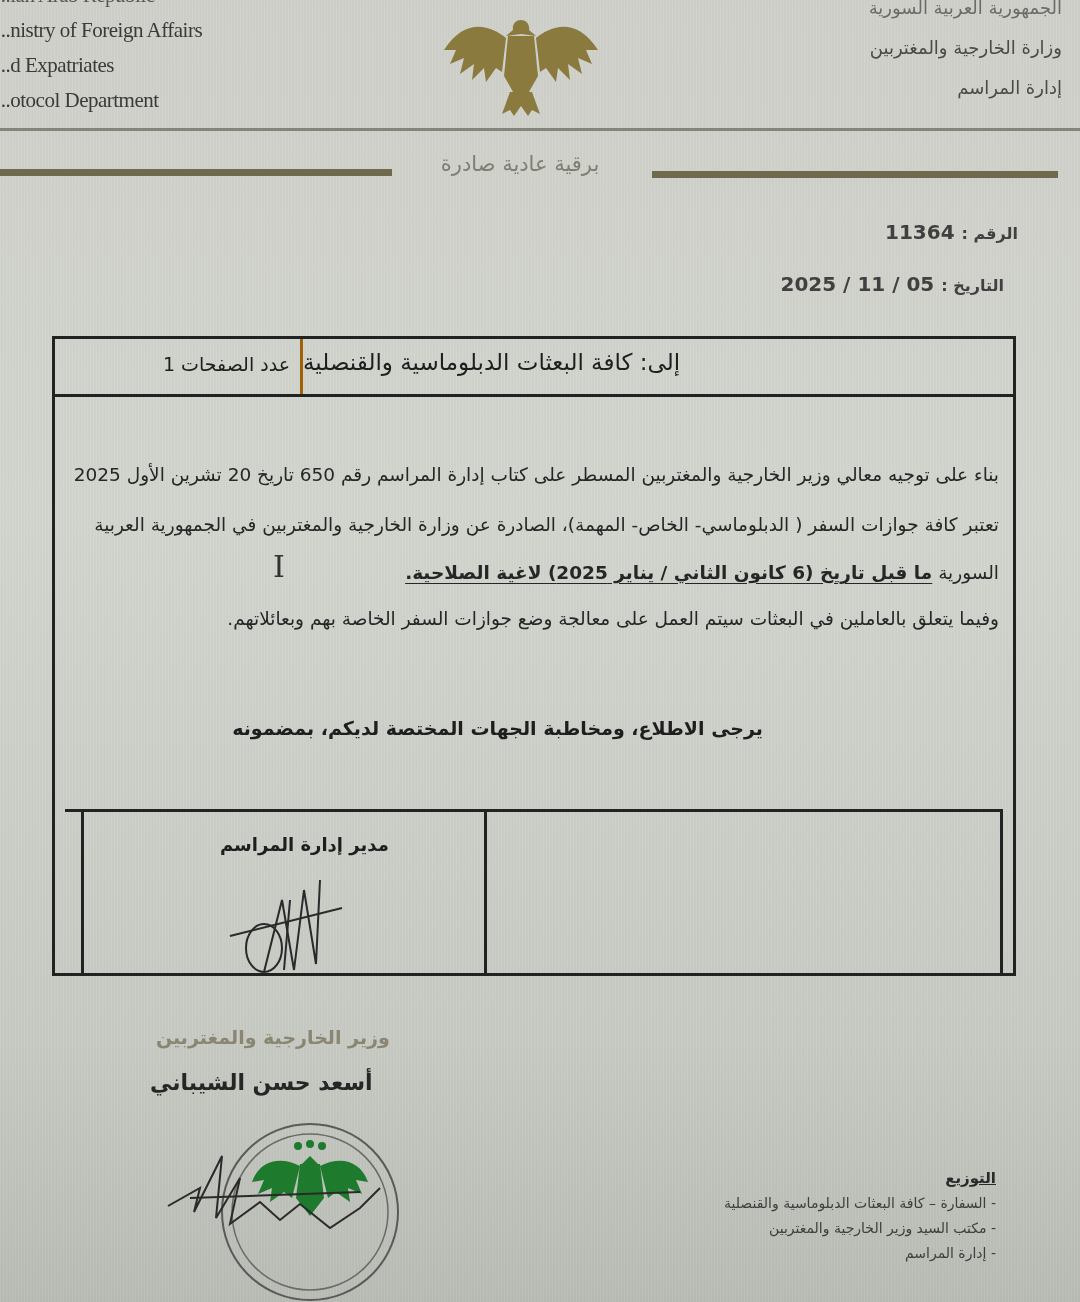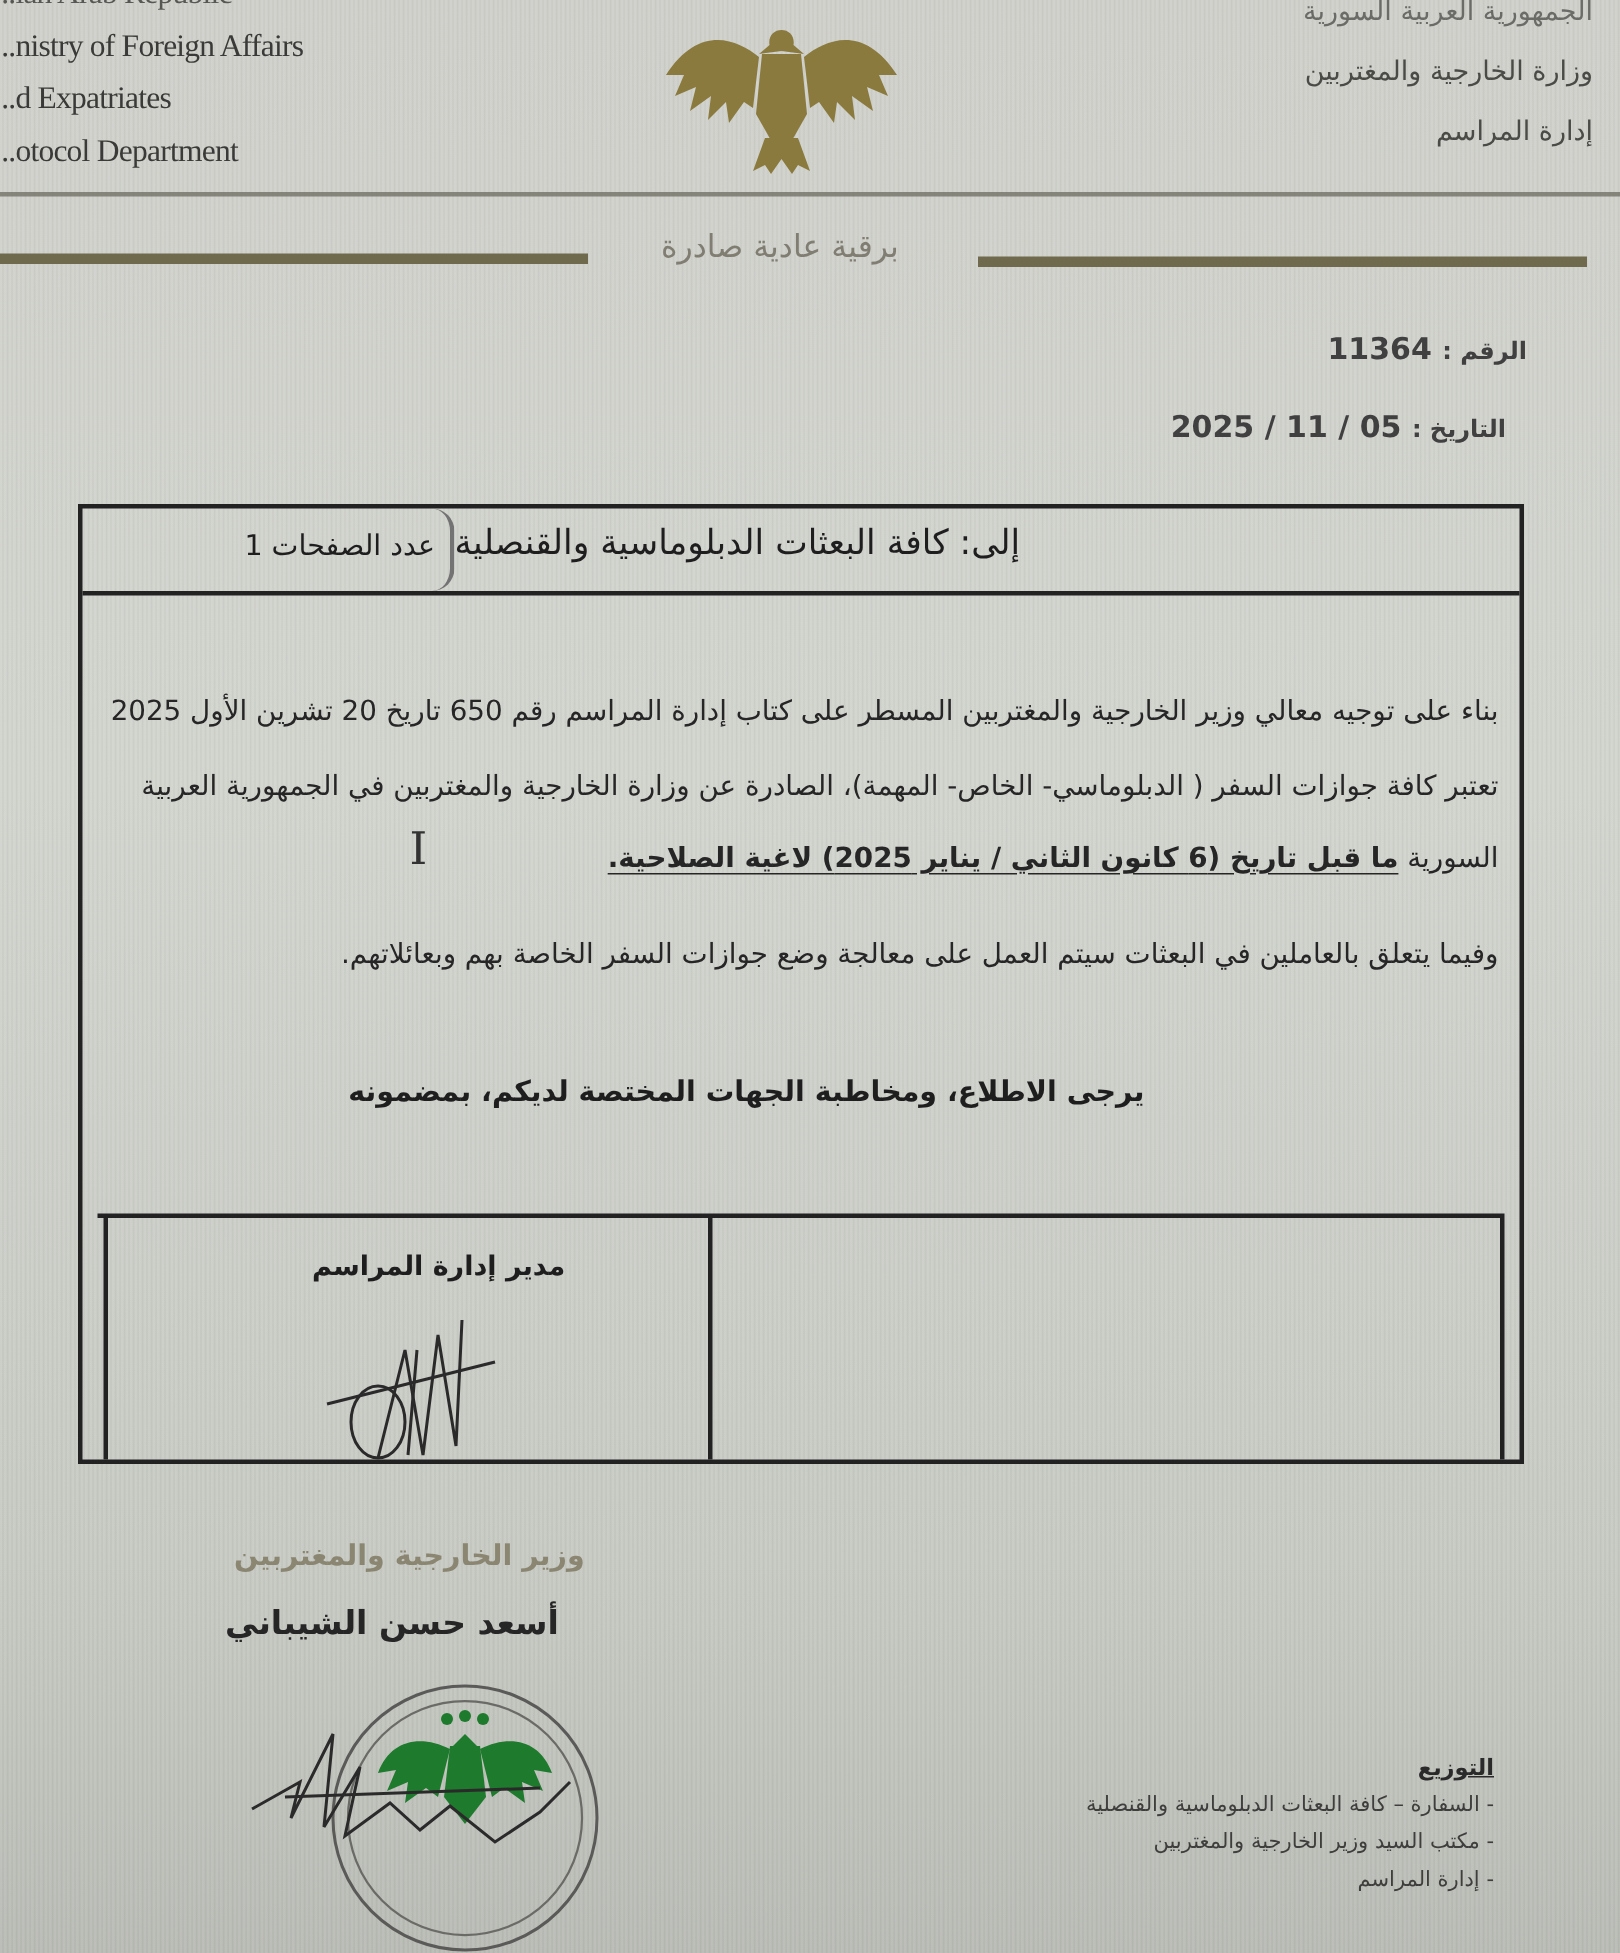--- a/index.html
+++ b/index.html
@@ -48,46 +48,46 @@
     .tbl {
       position: absolute; left: 52px; top: 336px; width: 964px; height: 640px;
       border: 3px solid #222;
     }
     .row-to {
       position: absolute; left: 0; top: 0; right: 0; height: 58px;
       border-bottom: 3px solid #222;
     }
     .cell-pages {
       position: absolute; left: 0; top: 0; width: 248px; height: 100%;
-      border-right: 3px solid #737373; direction: rtl; text-align: right;
-      padding: 14px 10px 0 0; font-size: 19px; border-radius: 15px;
+      border-right: 3px solid #a16207; direction: rtl; text-align: right;
+      padding: 14px 10px 0 0; font-size: 19px;
     }
     .cell-to {
       position: absolute; left: 248px; right: 0; top: 0; height: 100%;
       direction: rtl; text-align: left; padding: 10px 10px 0 0; font-size: 23px;
     }
     .body-box {
       position: absolute; left: 0; right: 0; top: 58px; height: 412px;
       direction: rtl; text-align: right; padding: 0 14px;
     }
     .para { position: absolute; right: 14px; font-size: 18.5px; line-height: 28px; white-space: nowrap; color: #262626; }
     .p1 { top: 64px; }
     .p2 { top: 114px; }
     .p3 { top: 162px; }
     .p3 .emph { font-weight: bold; text-decoration: underline; text-underline-offset: 4px; }
-    .p4 { top: 226px; }
+    .p4 { top: 208px; }
     .closing { position: absolute; right: 250px; top: 320px; font-size: 19px; font-weight: bold; }
     .cursor-ibeam { position: absolute; left: 218px; top: 152px; font-family: "DejaVu Serif", serif; font-size: 30px; color: #333; }
 
     .row-sig {
       position: absolute; left: 10px; right: 10px; top: 470px; bottom: 0;
       border-top: 3px solid #222;
     }
     .sig-left {
-      position: absolute; left: 4px; top: 0; width: 406px; height: 100%;
+      position: absolute; left: 16px; top: 0; width: 406px; height: 100%;
       border-right: 3px solid #222; border-left: 3px solid #222;
     }
     .sig-title { position: absolute; left: 136px; top: 22px; font-size: 18px; font-weight: bold; direction: rtl; }
     .sig-scrawl { position: absolute; left: 140px; top: 48px; width: 130px; height: 120px; }
     .sig-right { position: absolute; left: 406px; right: 0; top: 0; height: 100%; border-right: 3px solid #222; }
 
     
     .minister-title { position: absolute; left: 156px; top: 1026px; direction: rtl; font-size: 19px; color: #8a8672; font-weight: bold; }
     .minister-name { position: absolute; left: 150px; top: 1070px; direction: rtl; font-size: 22px; font-weight: bold; color: #262626; letter-spacing: 1px; }
     .stamp { position: absolute; left: 160px; top: 1108px; width: 260px; height: 194px; }

